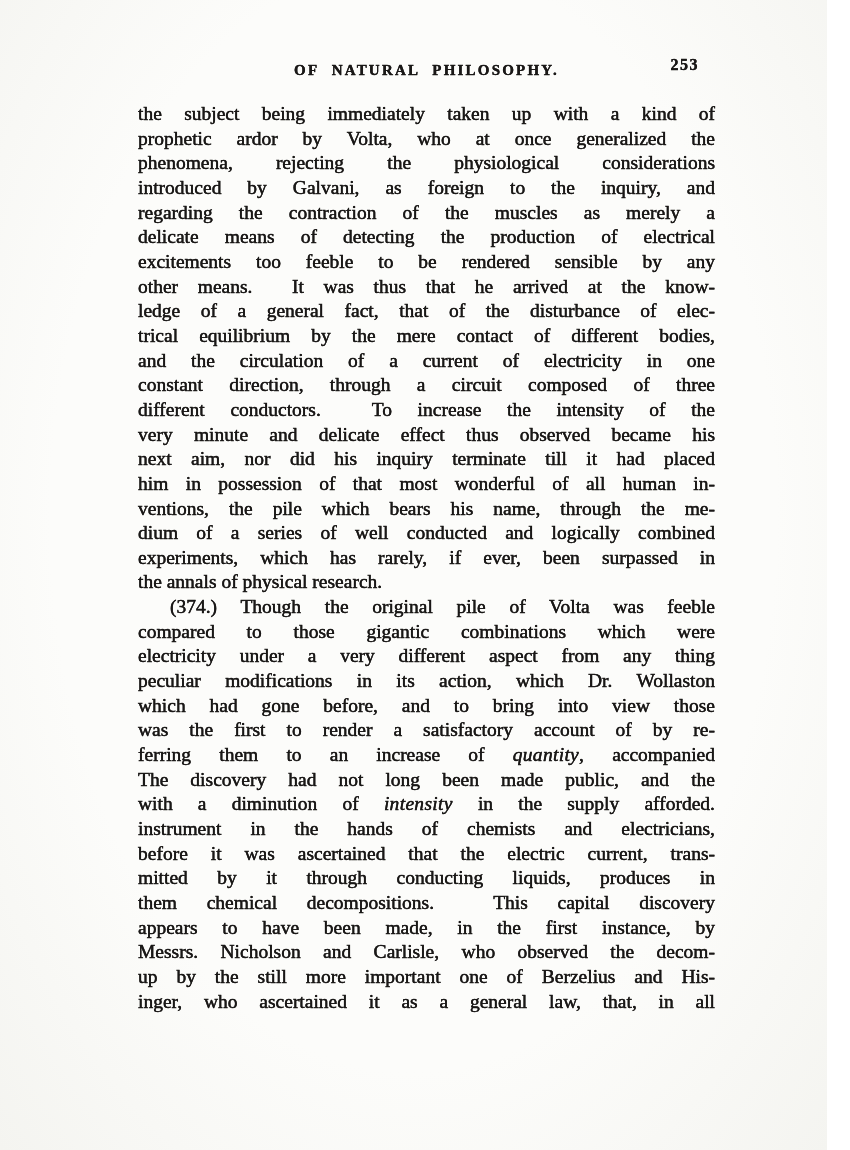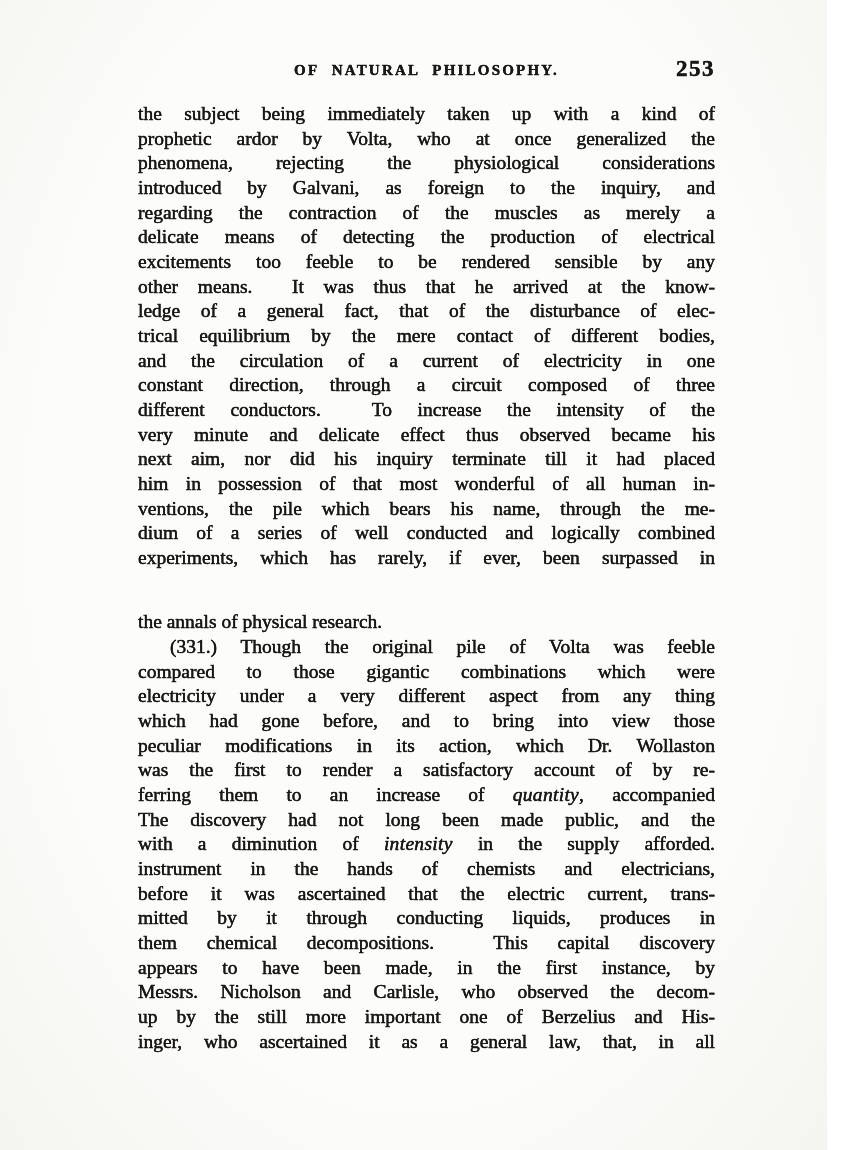--- a/index.html
+++ b/index.html
@@ -29,23 +29,23 @@
     text-align: center;
     font-size: 15px;
     font-weight: bold;
     letter-spacing: 2.2px;
     word-spacing: 7px;
     -webkit-text-stroke: 0.3px;
     text-shadow: 0 0 0.4px currentColor;
   }
   .page-number {
     position: absolute;
-    right: 0;
+    right: 16px;
     top: -6px;
-    font-size: 23px;
+    font-size: 16px;
     font-weight: bold;
     letter-spacing: 1.5px;
     -webkit-text-stroke: 0.3px;
     text-shadow: 0 0 0.4px currentColor;
   }
   .text-block {
     position: absolute;
     top: 102px;
     left: 138px;
     width: 577px;
@@ -54,21 +54,20 @@
     font-size: 19.5px;
     line-height: 24.65px;
     white-space: pre-wrap;
     text-align: justify;
     text-align-last: justify;
     -webkit-text-stroke: 0.38px;
     text-shadow: 0 0 0.45px currentColor;
   }
   .text-line.no-justify {
     text-align-last: left;
-    margin-top: 40px;
   }
   .text-line.indent {
     text-indent: 32px;
   }
   .text-line i {
     font-style: italic;
     letter-spacing: 0.3px;
   }
 </style>
 </head>
@@ -93,25 +92,25 @@
       <div class="text-line"><span>and the circulation of a current of electricity in one</span></div>
       <div class="text-line"><span>constant direction, through a circuit composed of three</span></div>
       <div class="text-line"><span>different conductors.  To increase the intensity of the</span></div>
       <div class="text-line"><span>very minute and delicate effect thus observed became his</span></div>
       <div class="text-line"><span>next aim, nor did his inquiry terminate till it had placed</span></div>
       <div class="text-line"><span>him in possession of that most wonderful of all human in-</span></div>
       <div class="text-line"><span>ventions, the pile which bears his name, through the me-</span></div>
       <div class="text-line"><span>dium of a series of well conducted and logically combined</span></div>
       <div class="text-line"><span>experiments, which has rarely, if ever, been surpassed in</span></div>
       <div class="text-line no-justify"><span>the annals of physical research.</span></div>
-      <div class="text-line indent"><span>(331.) Though the original pile of Volta was feeble</span></div>
+      <div class="text-line indent"><span>(374.) Though the original pile of Volta was feeble</span></div>
       <div class="text-line"><span>compared to those gigantic combinations which were</span></div>
       <div class="text-line"><span>electricity under a very different aspect from any thing</span></div>
+      <div class="text-line"><span>peculiar modifications in its action, which Dr. Wollaston</span></div>
       <div class="text-line"><span>which had gone before, and to bring into view those</span></div>
-      <div class="text-line"><span>peculiar modifications in its action, which Dr. Wollaston</span></div>
       <div class="text-line"><span>was the first to render a satisfactory account of by re-</span></div>
       <div class="text-line"><span>ferring them to an increase of </span><i>quantity</i><span>, accompanied</span></div>
       <div class="text-line"><span>The discovery had not long been made public, and the</span></div>
       <div class="text-line"><span>with a diminution of </span><i>intensity</i><span> in the supply afforded.</span></div>
       <div class="text-line"><span>instrument in the hands of chemists and electricians,</span></div>
       <div class="text-line"><span>before it was ascertained that the electric current, trans-</span></div>
       <div class="text-line"><span>mitted by it through conducting liquids, produces in</span></div>
       <div class="text-line"><span>them chemical decompositions.  This capital discovery</span></div>
       <div class="text-line"><span>appears to have been made, in the first instance, by</span></div>
       <div class="text-line"><span>Messrs. Nicholson and Carlisle, who observed the decom-</span></div>

